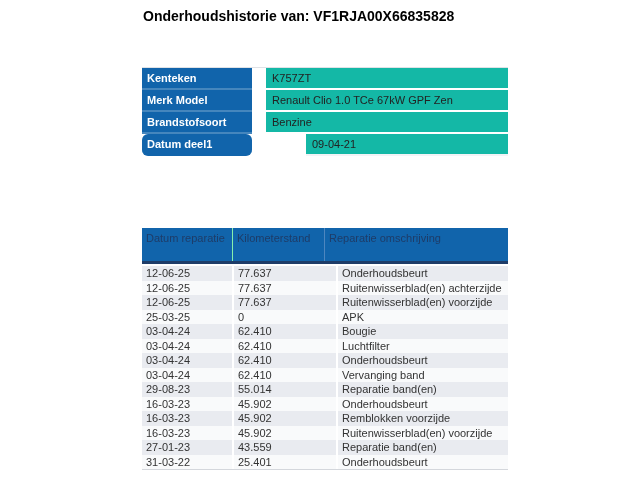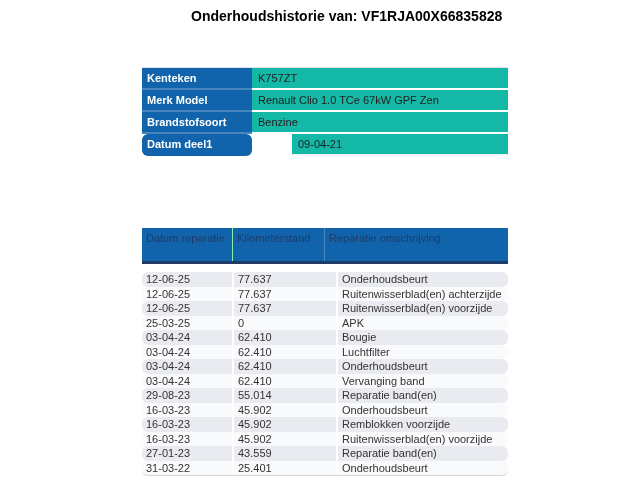--- a/index.html
+++ b/index.html
@@ -14,32 +14,31 @@
 
   
   .page-title {
     position: absolute;
     left: 143px;
     top: 8px;
     font-size: 14px;
     font-weight: bold;
     color: #000000;
     white-space: nowrap;
-    margin-left: 48px;
   }
 
   
   .info-table {
     position: absolute;
     left: 142px;
     top: 67px;
     width: 366px;
     border-top: 1px solid #dfe2e6;
   }
-  .info-row { display: flex; height: 22px; }
+  .info-row { display: flex; height: 22px; gap: 14px; }
   .info-label {
     width: 110px;
     background: #1164ab;
     color: #ffffff;
     font-size: 11px;
     font-weight: bold;
     line-height: 20px;
     padding-left: 5px;
     box-sizing: border-box;
     border-bottom: 2px solid rgba(255,255,255,0.22);
@@ -66,42 +65,41 @@
     position: absolute;
     left: 142px;
     top: 228px;
     width: 366px;
   }
   .t2-header {
     display: flex;
     height: 33px;
     background: #1164ab;
     border-bottom: 3px solid #1e3c68;
-    margin-bottom: 8px;
+    margin-bottom: 2px;
     box-sizing: content-box;
   }
   .t2-header .hc {
     color: #1e3c68;
     font-size: 11px;
     padding: 4px 0 0 4px;
     box-sizing: border-box;
     white-space: nowrap;
     overflow: hidden;
   }
   .t2-header .hc1 { width: 90px; }
   .t2-header .hc2 { width: 92px; border-left: 1px solid #86efac; }
   .t2-header .hc3 { flex: 1;     border-left: 1px solid #4d86bf; }
 
   .t2-body .t2-row {
     display: flex;
     height: 14.5px;
     font-size: 11px;
     line-height: 14.5px;
     color: #333333;
-    border-radius: 6px;
   }
   .t2-body .t2-row:nth-child(odd)  { background: #e9ebf0; }
   .t2-body .t2-row:nth-child(even) { background: #f9fafb; }
   .t2-body .t2-row:last-child { border-bottom: 1px solid #d4d7dc; }
   .t2-row .c {
     box-sizing: border-box;
     padding-left: 4px;
     white-space: nowrap;
     overflow: hidden;
   }

